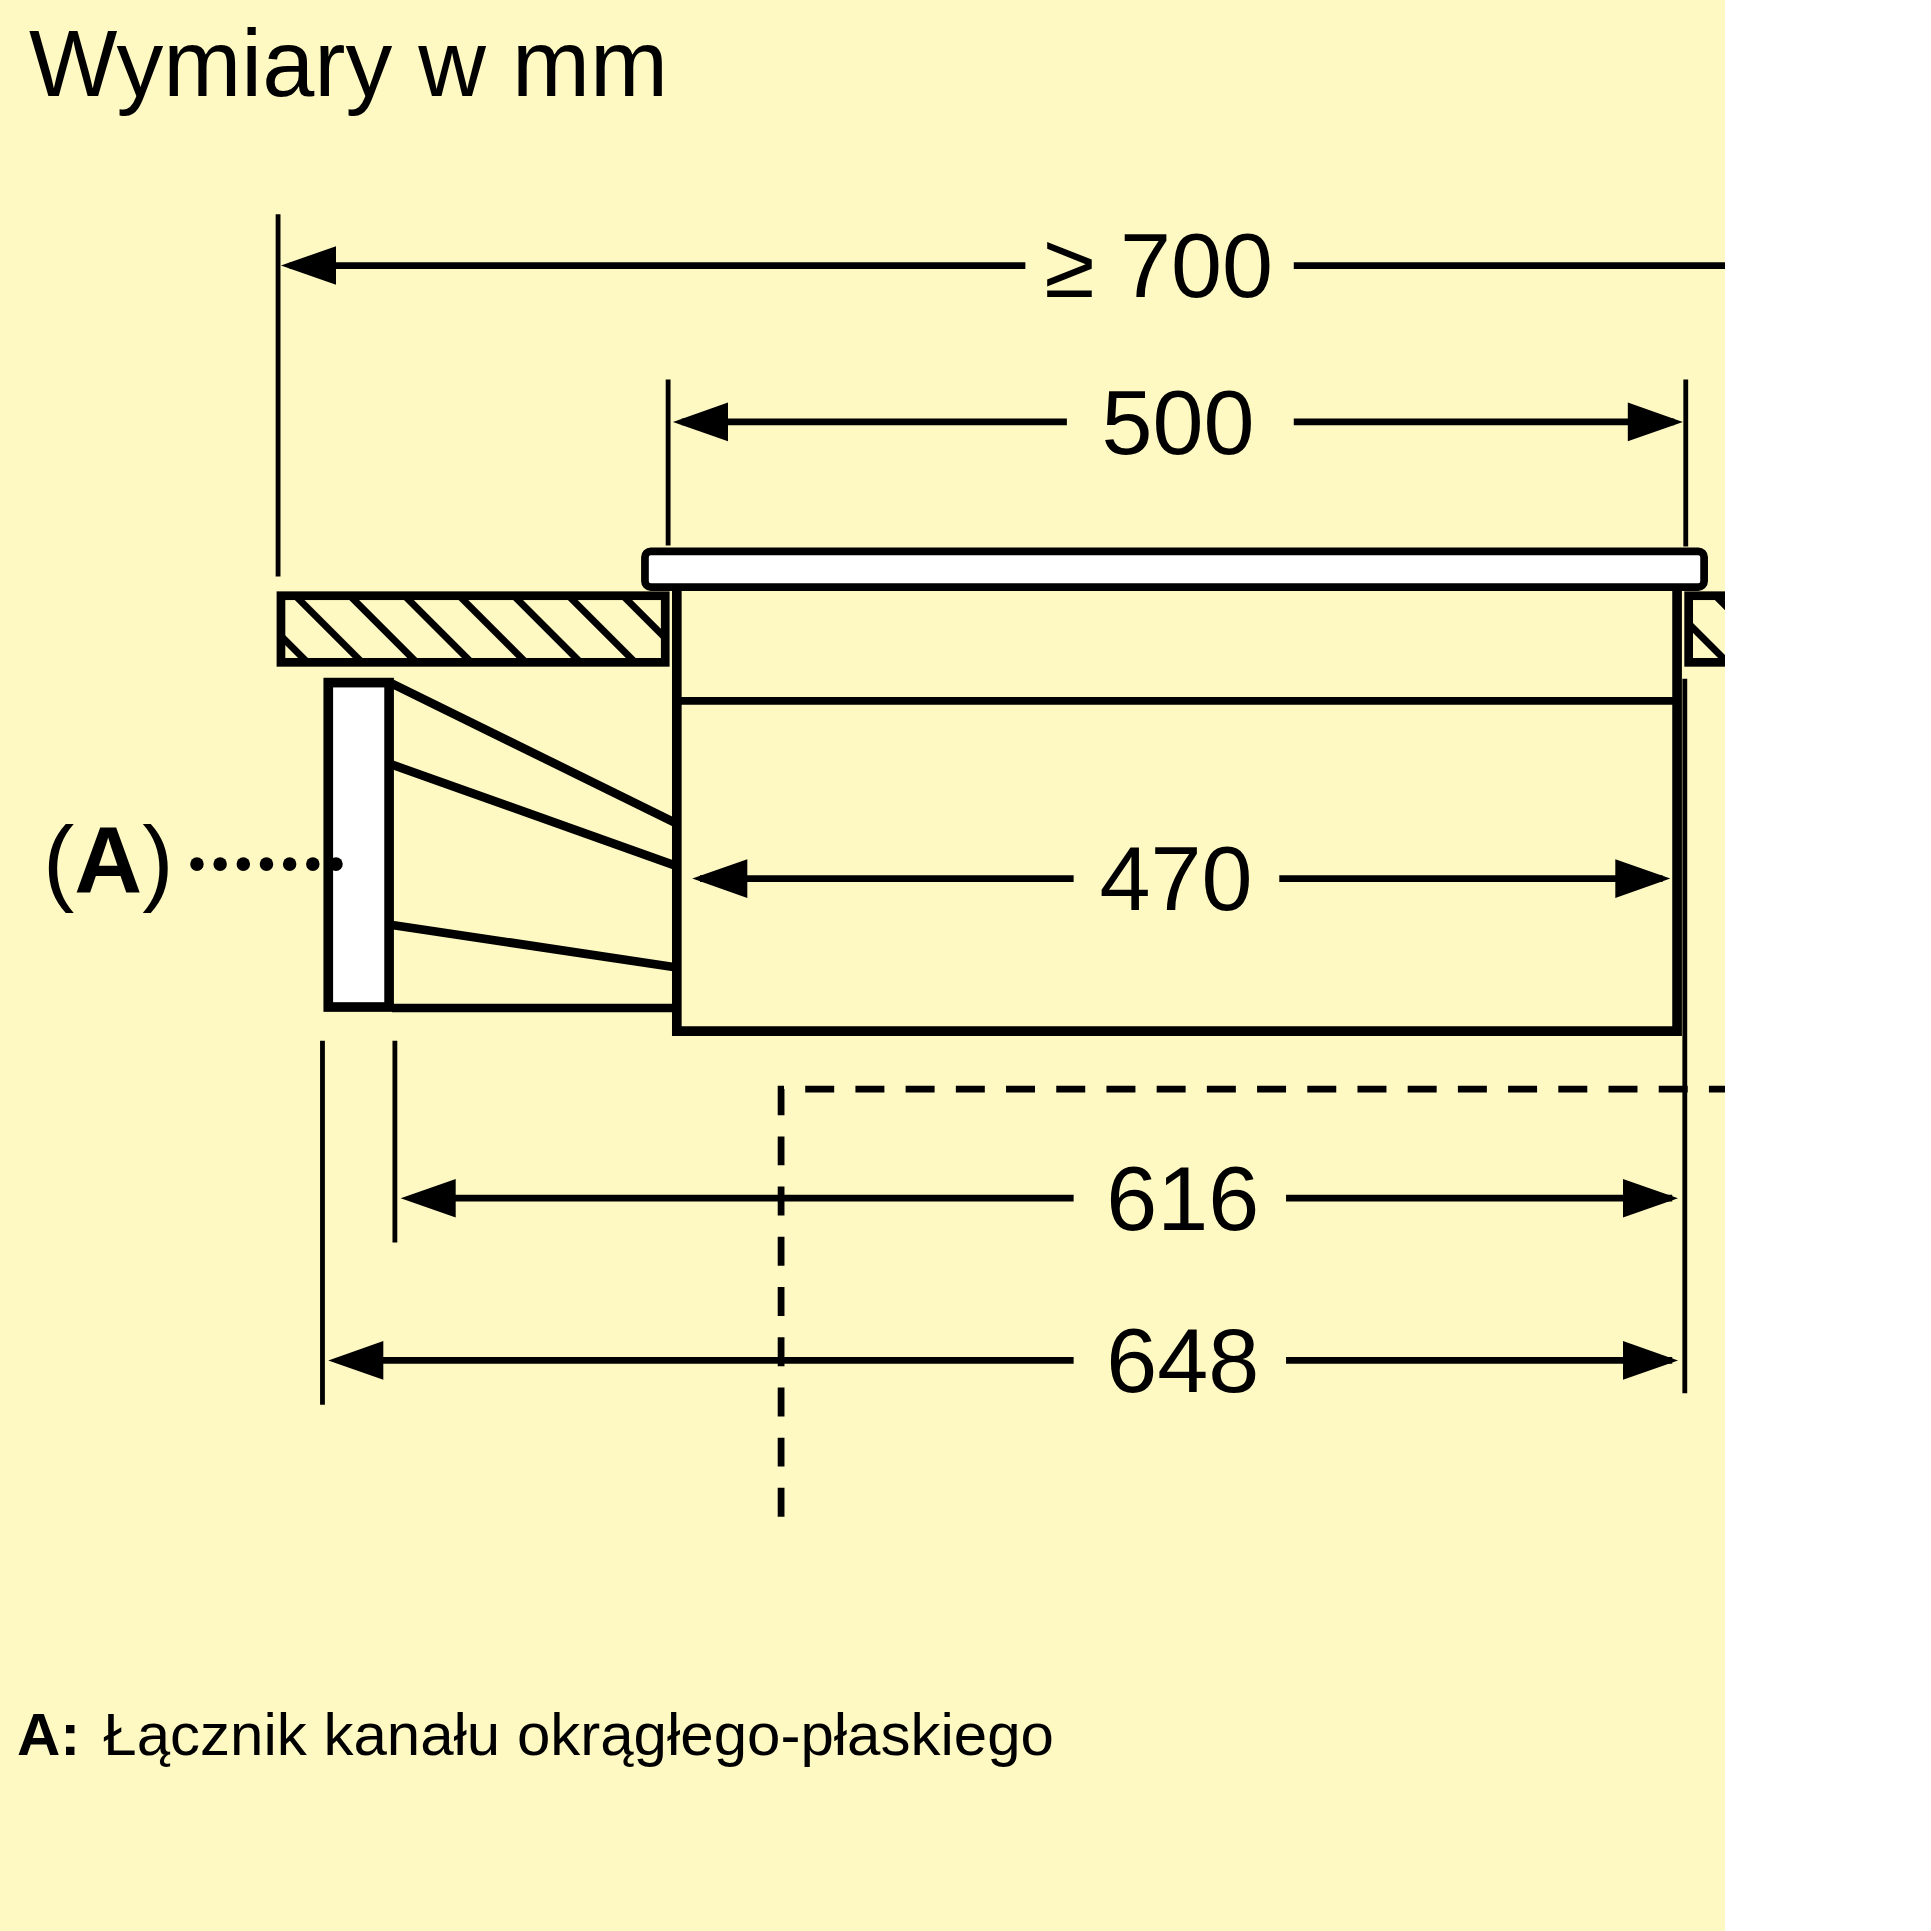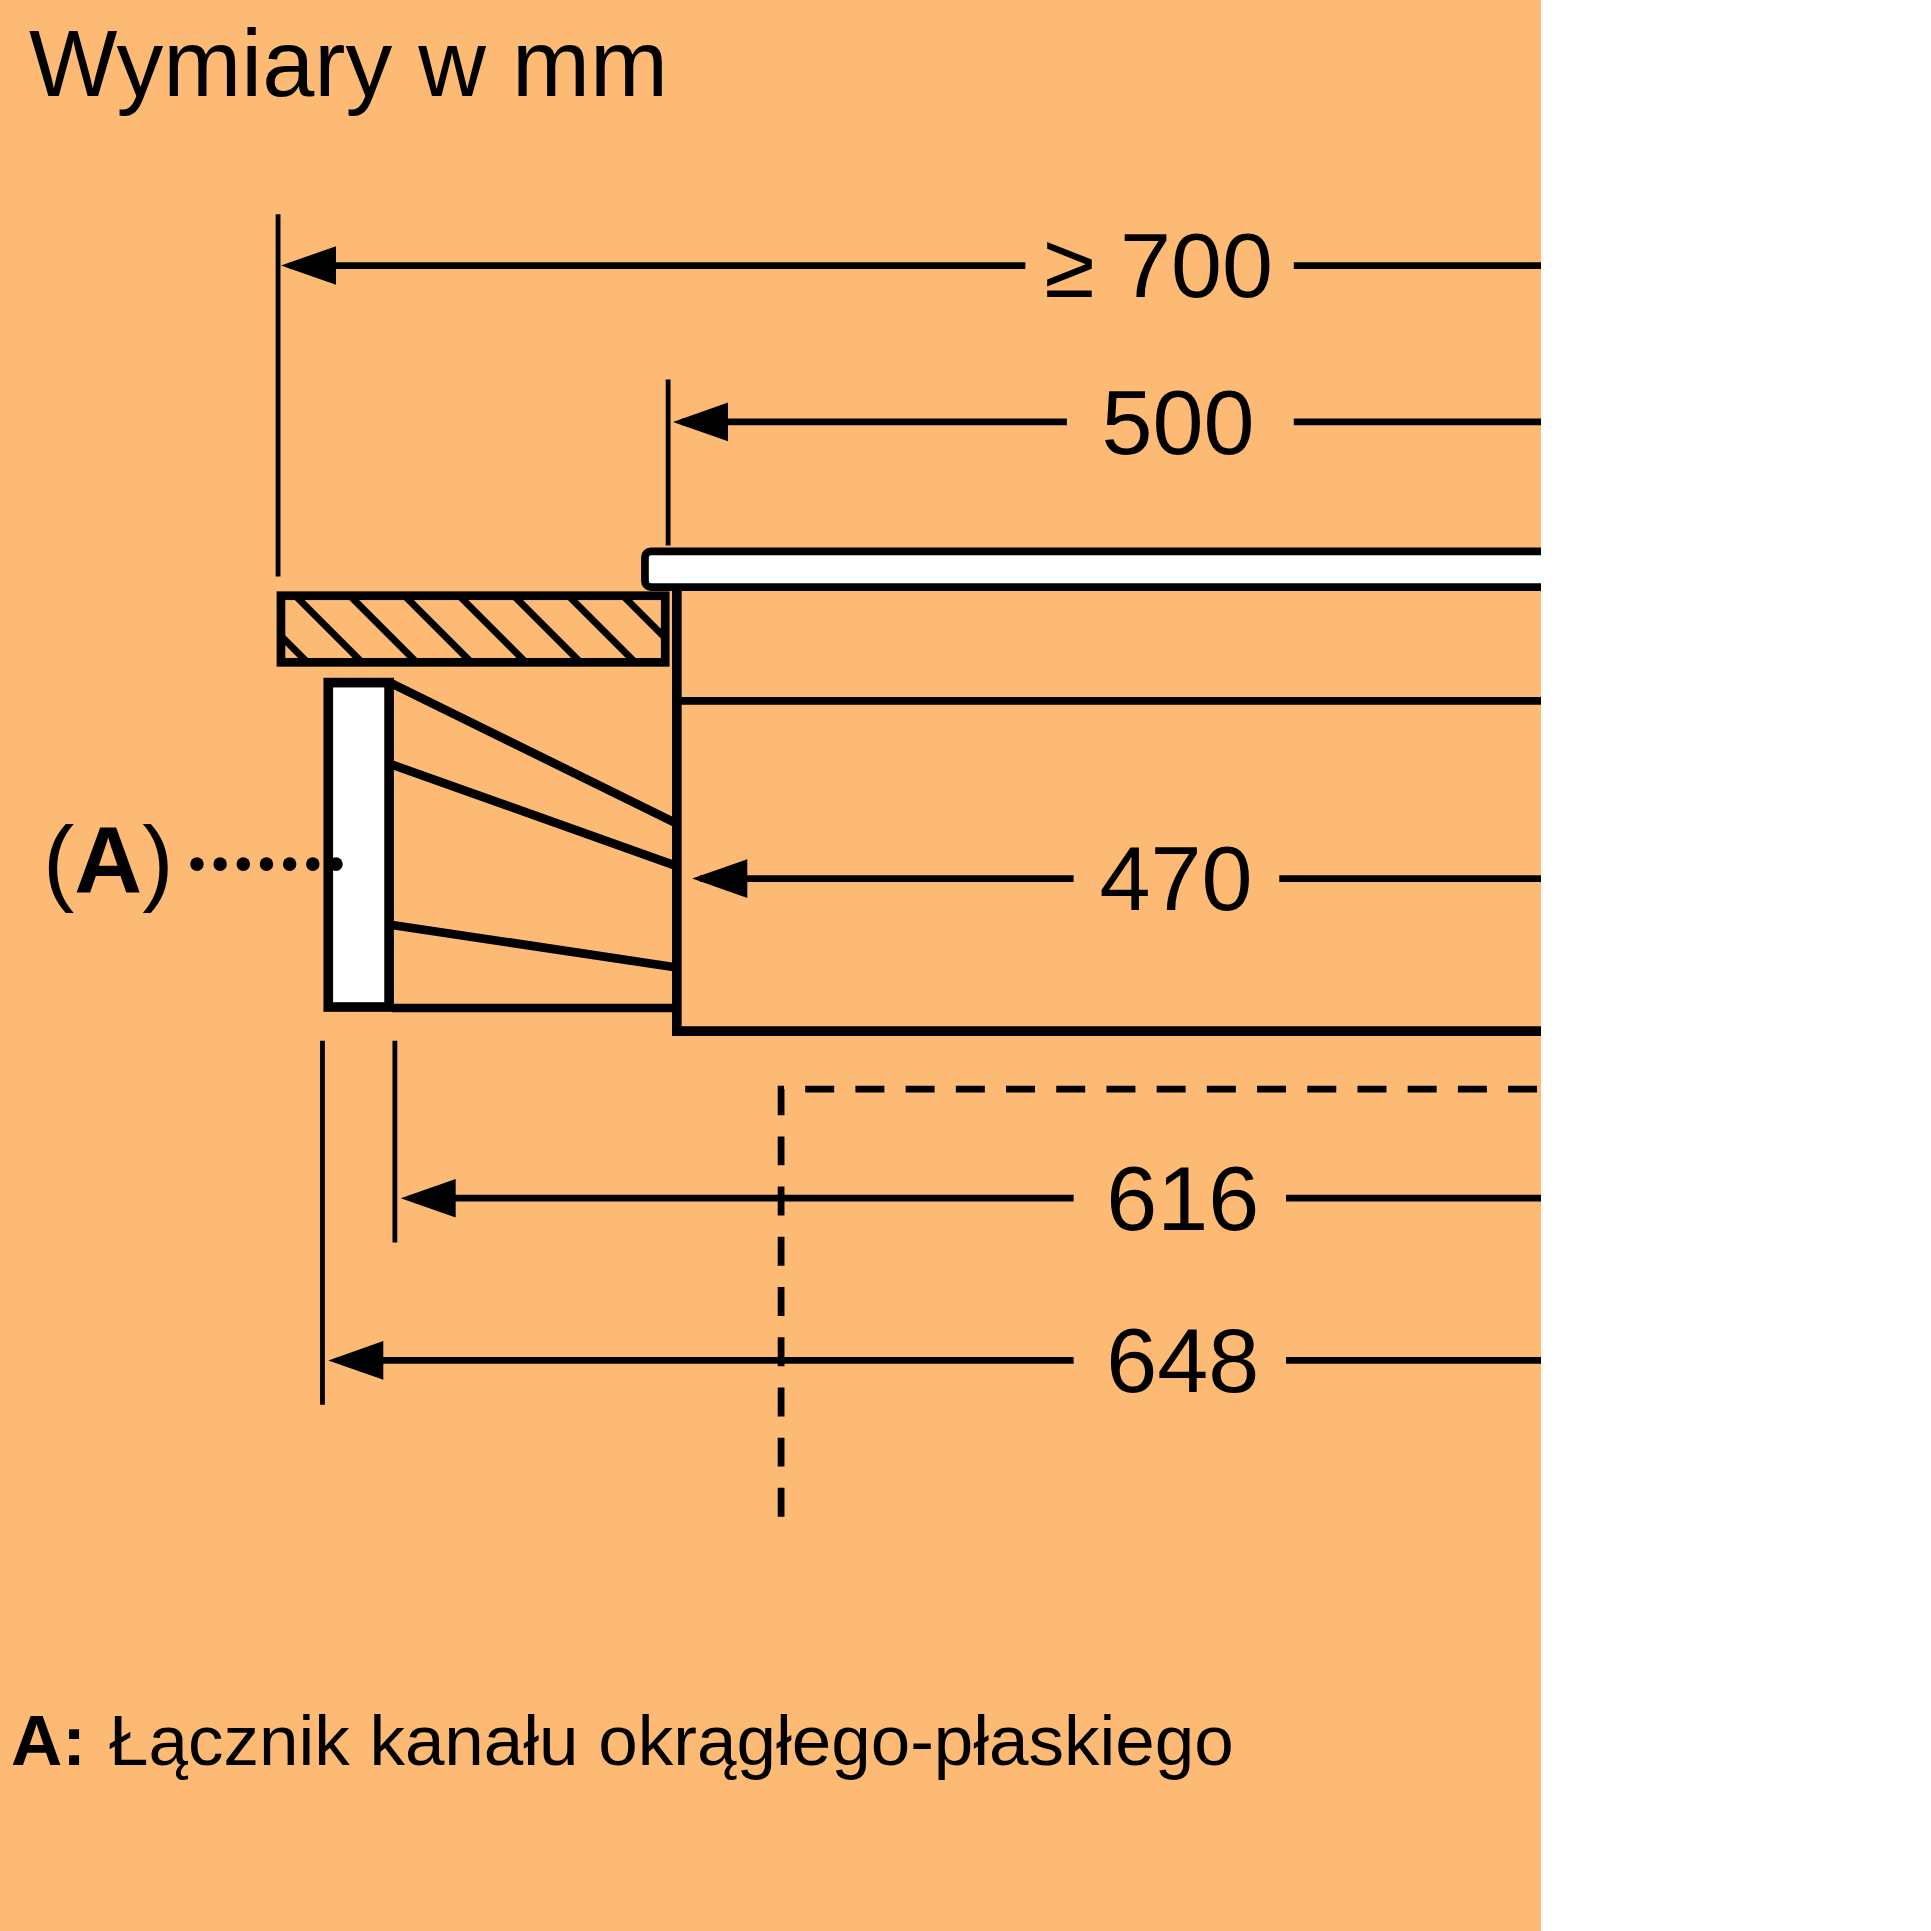--- a/index.html
+++ b/index.html
@@ -1,21 +1,21 @@
 <!DOCTYPE html>
 <html><head>
 <meta charset="utf-8">
 <style>
   html, body { margin: 0; padding: 0; }
   body { background: #ffffff; }
   .page {
     position: relative;
-    width: 1541px;
+    width: 1725px;
     height: 1931px;
-    background: #fdba74;
+    background: #fef9c3;
     font-family: "Liberation Sans", sans-serif;
     color: #000000;
     overflow: hidden;
   }
   svg.diagram { position: absolute; left: 0; top: 0; }
   svg.diagram text {
     font-family: "Liberation Sans", sans-serif;
     fill: #000000;
   }
   .dim-text { font-size: 95px; }
@@ -24,23 +24,23 @@
     position: absolute;
     left: 43px;
     top: 814px;
     font-size: 94px;
     line-height: 1;
     white-space: nowrap;
   }
   .callout .heavy { font-weight: 700; }
   .caption {
     position: absolute;
-    left: 11px;
+    left: 17px;
     top: 1702px;
-    font-size: 71px;
+    font-size: 60px;
     line-height: 1.1;
     white-space: nowrap;
   }
   .caption .prefix { font-weight: 700; margin-right: 23px; }
 </style>
 </head>
 <body>
 
 <div class="page">
 

